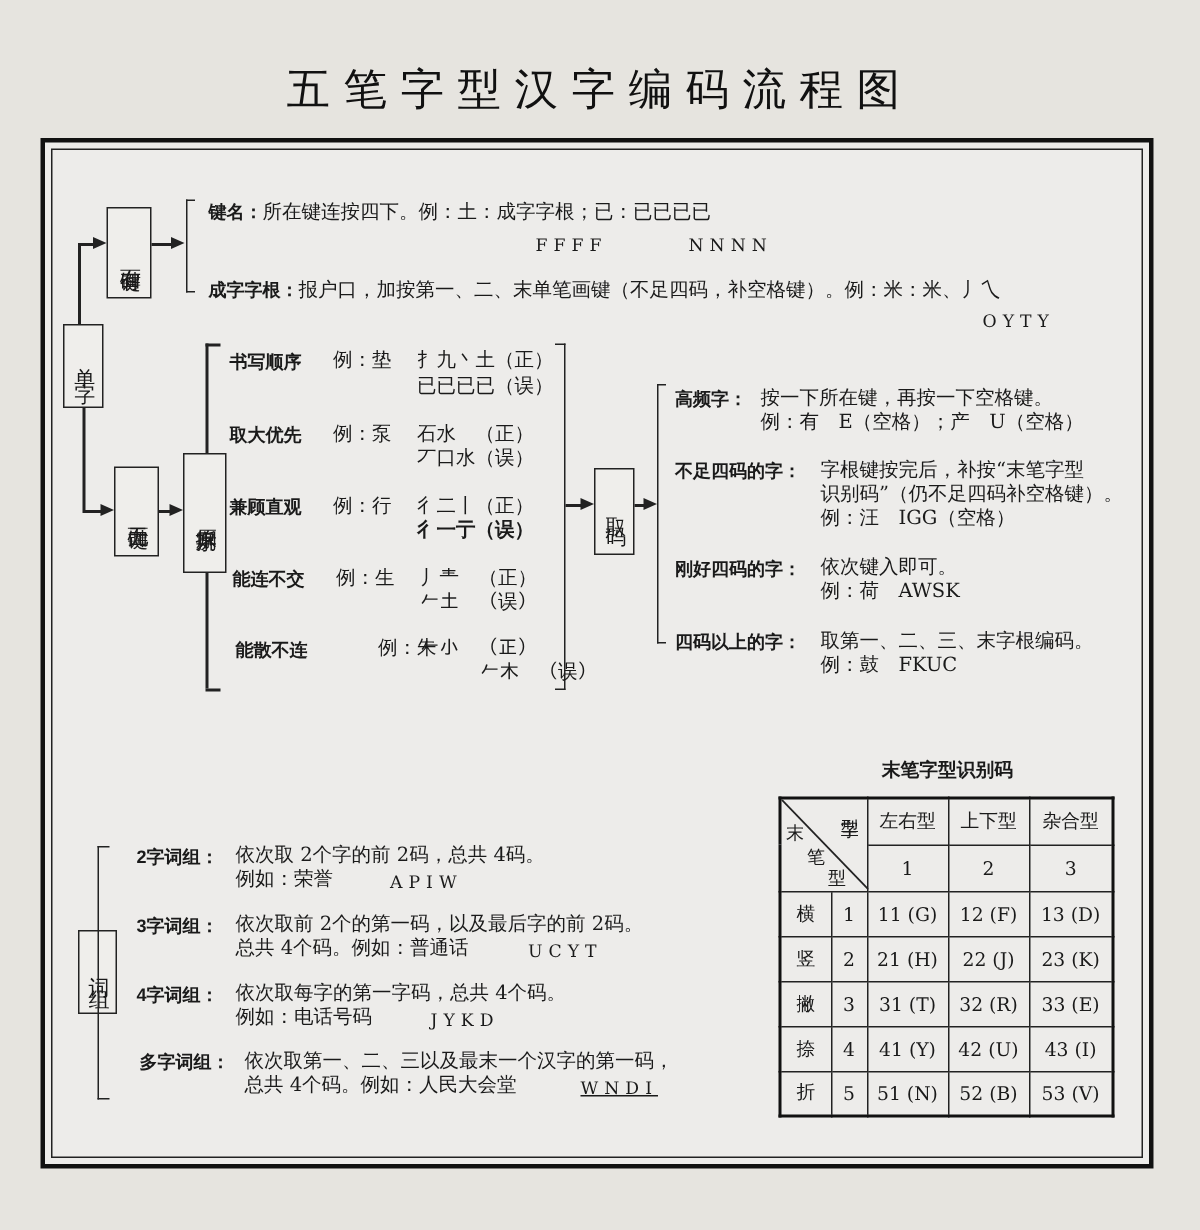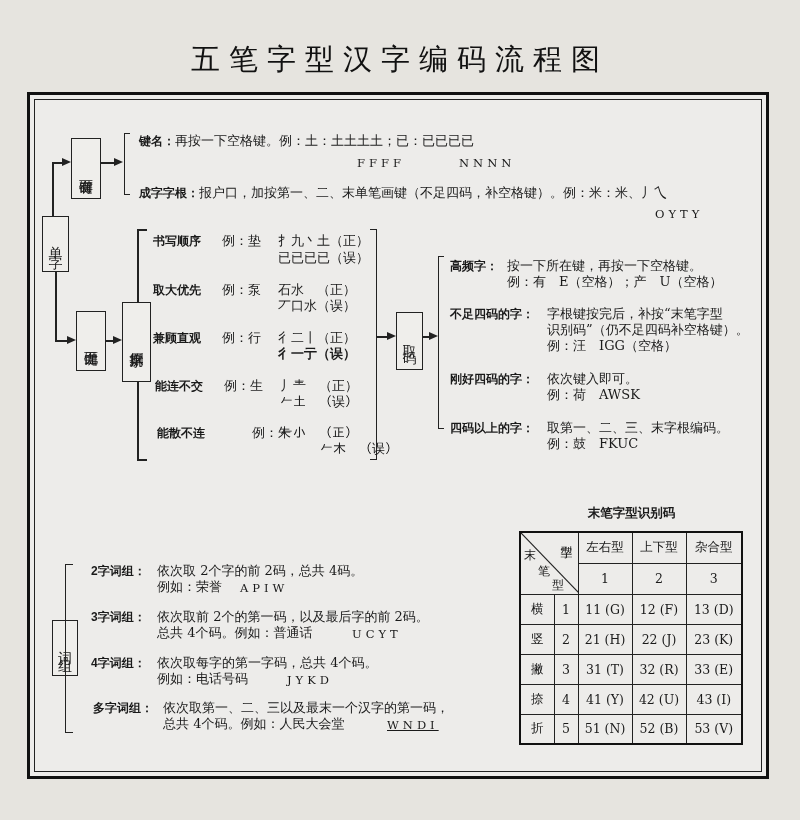--- a/index.html
+++ b/index.html
@@ -105,21 +105,21 @@
 <div class="bracket-r" style="left:370px;top:229px;width:7px;height:231px;"></div>
 <div class="line hl" style="left:377px;top:336px;width:12px;"></div>
 <div class="arrow" style="left:387px;top:332px;"></div>
 <div class="line hl" style="left:423px;top:336px;width:8px;"></div>
 <div class="arrow" style="left:429px;top:332px;"></div>
 <div class="bracket-l" style="left:438px;top:256px;width:6px;height:173px;"></div>
 
 <div class="bracket-l" style="left:65px;top:564px;width:8px;height:169px;"></div>
 
 <div class="txt" style="left:139px;top:133px;">
-  <span class="bold">键名：</span><span>再按一下空格键。例：土：土土土土；已：已已已已</span>
+  <span class="bold">键名：</span><span>所在键连按四下。例：土：成字字根；已：已已已已</span>
 </div>
 <div class="txt code" style="left:357px;top:155px;">FFFF</div>
 <div class="txt code" style="left:459px;top:155px;">NNNN</div>
 
 <div class="txt" style="left:139px;top:185px;">
   <span class="bold">成字字根：</span><span>报户口，加按第一、二、末单笔画键（不足四码，补空格键）。例：米：米、丿乀</span>
 </div>
 <div class="txt code" style="left:655px;top:206px;">OYTY</div>
 
 <div>
@@ -165,21 +165,21 @@
 
   <div class="txt bold" style="left:450px;top:420px;">四码以上的字：</div>
   <div class="txt" style="left:547px;top:420px;">取第一、二、三、末字根编码。</div>
   <div class="txt" style="left:547px;top:436px;">例：鼓　FKUC</div>
 </div>
 
 <div>
   <div class="txt bold" style="left:91px;top:563px;">2字词组：</div>
   <div class="txt" style="left:157px;top:563px;">依次取 2个字的前 2码，总共 4码。</div>
   <div class="txt" style="left:157px;top:579px;">例如：荣誉</div>
-  <div class="txt code" style="left:240px;top:580px;">APIW</div>
+  <div class="txt code" style="left:260px;top:580px;">APIW</div>
 
   <div class="txt bold" style="left:91px;top:609px;">3字词组：</div>
   <div class="txt" style="left:157px;top:609px;">依次取前 2个的第一码，以及最后字的前 2码。</div>
   <div class="txt" style="left:157px;top:625px;">总共 4个码。例如：普通话</div>
   <div class="txt code" style="left:352px;top:626px;">UCYT</div>
 
   <div class="txt bold" style="left:91px;top:655px;">4字词组：</div>
   <div class="txt" style="left:157px;top:655px;">依次取每字的第一字码，总共 4个码。</div>
   <div class="txt" style="left:157px;top:671px;">例如：电话号码</div>
   <div class="txt code" style="left:287px;top:672px;">JYKD</div>

